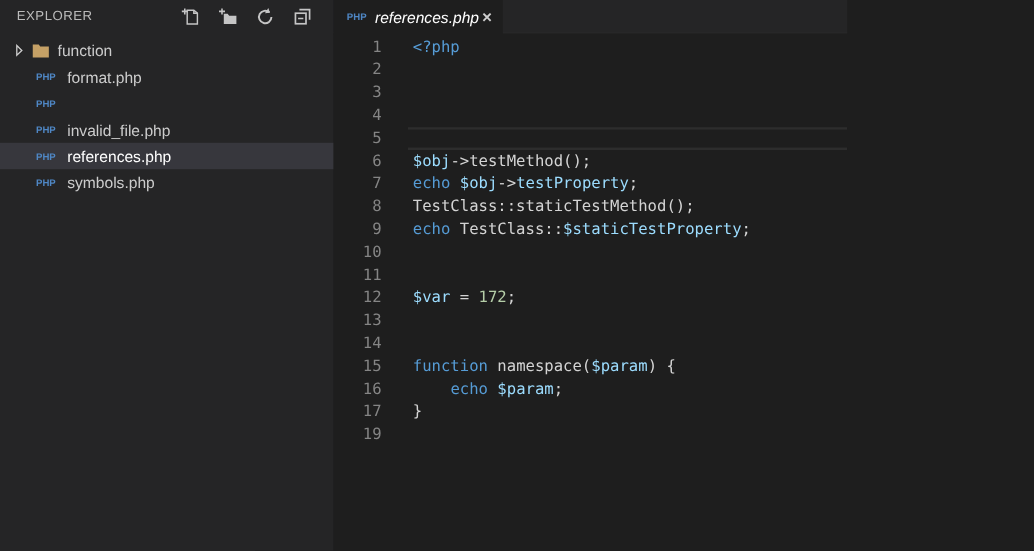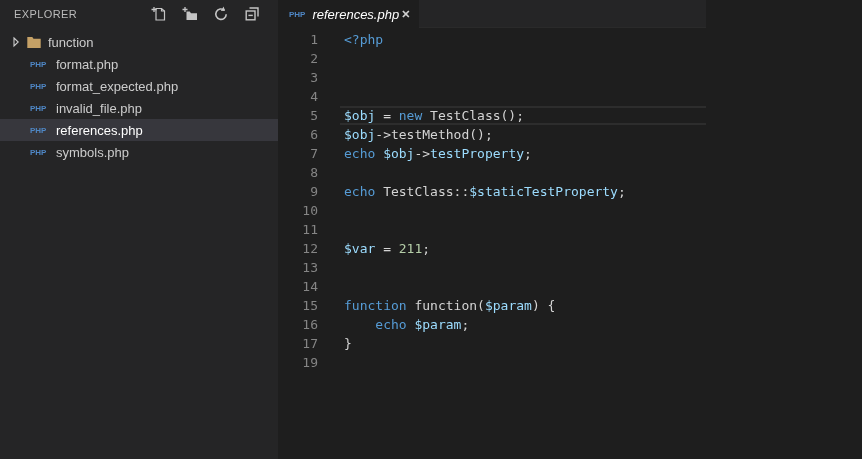--- a/index.html
+++ b/index.html
@@ -147,21 +147,20 @@
           <span class="label">function</span>
         </div>
         <div class="row">
           <span class="file-indent"></span>
           <span class="php-badge">PHP</span>
           <span class="label">format.php</span>
         </div>
         <div class="row">
           <span class="file-indent"></span>
           <span class="php-badge">PHP</span>
-          <span class="label">format_expected.php</span>
         </div>
         <div class="row">
           <span class="file-indent"></span>
           <span class="php-badge">PHP</span>
           <span class="label">invalid_file.php</span>
         </div>
         <div class="row selected">
           <span class="file-indent"></span>
           <span class="php-badge">PHP</span>
           <span class="label">references.php</span>
@@ -193,58 +192,58 @@
         </div>
         <div class="line">
           <span class="gutter">3</span>
         </div>
         <div class="line">
           <span class="gutter">4</span>
           <span class="code"></span>
         </div>
         <div class="line current">
           <span class="gutter">5</span>
-          <span class="code"><span class="tok-var">$obj</span><span class="tok-def"> = </span><span class="tok-kw">new</span><span class="tok-def"> TestClass();</span></span>
         </div>
         <div class="line">
           <span class="gutter">6</span>
           <span class="code"><span class="tok-var">$obj</span><span class="tok-def">-&gt;testMethod();</span></span>
         </div>
         <div class="line">
           <span class="gutter">7</span>
           <span class="code"><span class="tok-kw">echo</span><span class="tok-def"> </span><span class="tok-var">$obj</span><span class="tok-def">-&gt;</span><span class="tok-var">testProperty</span><span class="tok-def">;</span></span>
         </div>
         <div class="line">
           <span class="gutter">8</span>
+          <span class="code"><span class="tok-def">TestClass::staticTestMethod();</span></span>
         </div>
         <div class="line">
           <span class="gutter">9</span>
           <span class="code"><span class="tok-kw">echo</span><span class="tok-def"> TestClass::</span><span class="tok-var">$staticTestProperty</span><span class="tok-def">;</span></span>
         </div>
         <div class="line">
           <span class="gutter">10</span>
         </div>
         <div class="line">
           <span class="gutter">11</span>
           <span class="code"></span>
         </div>
         <div class="line">
           <span class="gutter">12</span>
-          <span class="code"><span class="tok-var">$var</span><span class="tok-def"> = </span><span class="tok-num">211</span><span class="tok-def">;</span></span>
+          <span class="code"><span class="tok-var">$var</span><span class="tok-def"> = </span><span class="tok-num">172</span><span class="tok-def">;</span></span>
         </div>
         <div class="line">
           <span class="gutter">13</span>
         </div>
         <div class="line">
           <span class="gutter">14</span>
           <span class="code"></span>
         </div>
         <div class="line">
           <span class="gutter">15</span>
-          <span class="code"><span class="tok-kw">function</span><span class="tok-def"> function(</span><span class="tok-var">$param</span><span class="tok-def">) {</span></span>
+          <span class="code"><span class="tok-kw">function</span><span class="tok-def"> namespace(</span><span class="tok-var">$param</span><span class="tok-def">) {</span></span>
         </div>
         <div class="line">
           <span class="gutter">16</span>
           <span class="code"><span class="tok-def">    </span><span class="tok-kw">echo</span><span class="tok-def"> </span><span class="tok-var">$param</span><span class="tok-def">;</span></span>
         </div>
         <div class="line">
           <span class="gutter">17</span>
           <span class="code"><span class="tok-def">}</span></span>
         </div>
         <div class="line">

